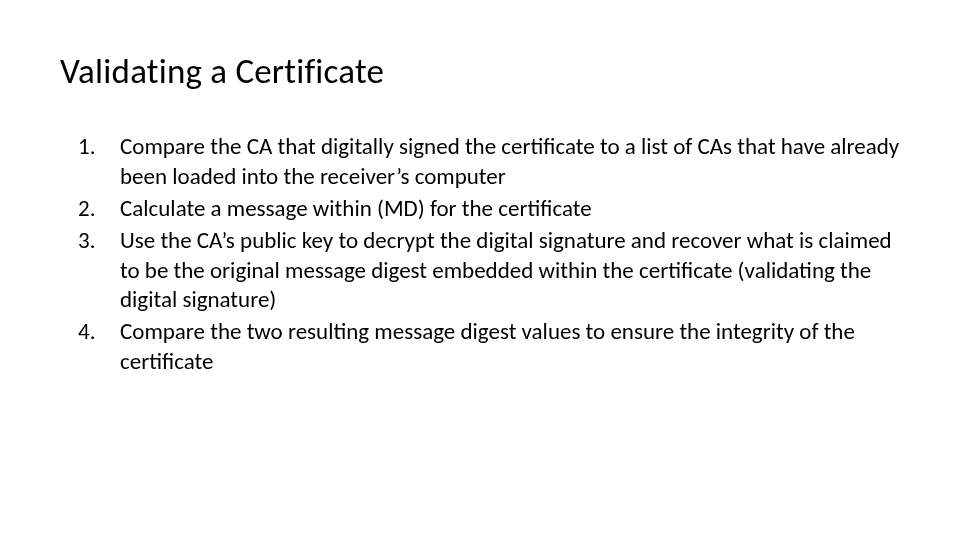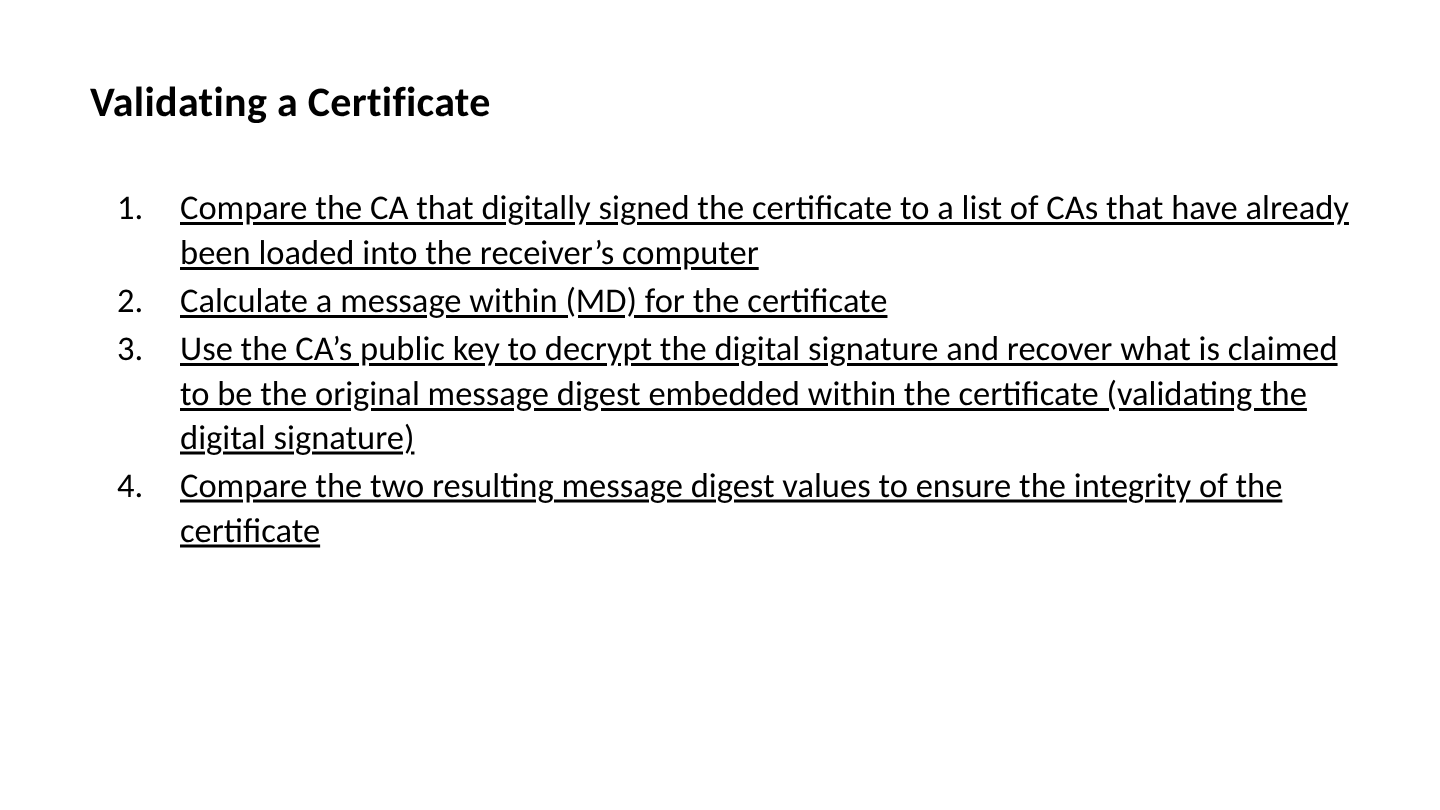--- a/index.html
+++ b/index.html
@@ -10,39 +10,38 @@
     body {
       width: 960px;
       height: 540px;
       background: #ffffff;
       font-family: "Segoe UI Light", "Segoe UI", "Calibri Light", Calibri, sans-serif;
       color: #000000;
       padding: 50px 60px 40px 60px;
       overflow: hidden;
     }
     .title {
-      font-size: 28px;
-      font-weight: 700;
+      font-size: 35px;
+      font-weight: 400;
       margin-bottom: 40px;
       letter-spacing: 0.2px;
     }
     ol.list {
       list-style: none;
       counter-reset: item;
       font-family: "Segoe UI", Calibri, sans-serif;
       font-size: 23px;
       line-height: 1.3;
       font-weight: 400;
     }
     ol.list li {
       counter-increment: item;
       position: relative;
       padding-left: 60px;
       margin-bottom: 2px;
-      text-decoration: underline;
     }
     ol.list li::before {
       content: counter(item) ".";
       position: absolute;
       left: 18px;
       top: 0;
     }
   </style>
 </head>
 <body>

